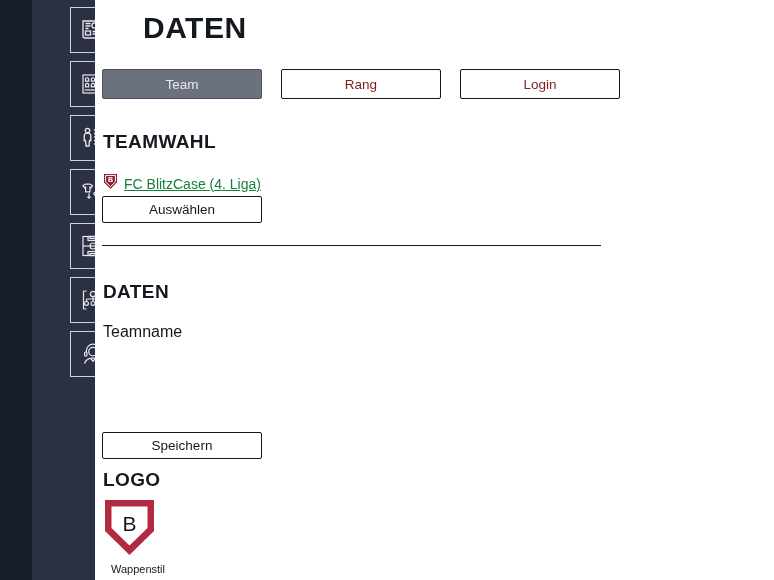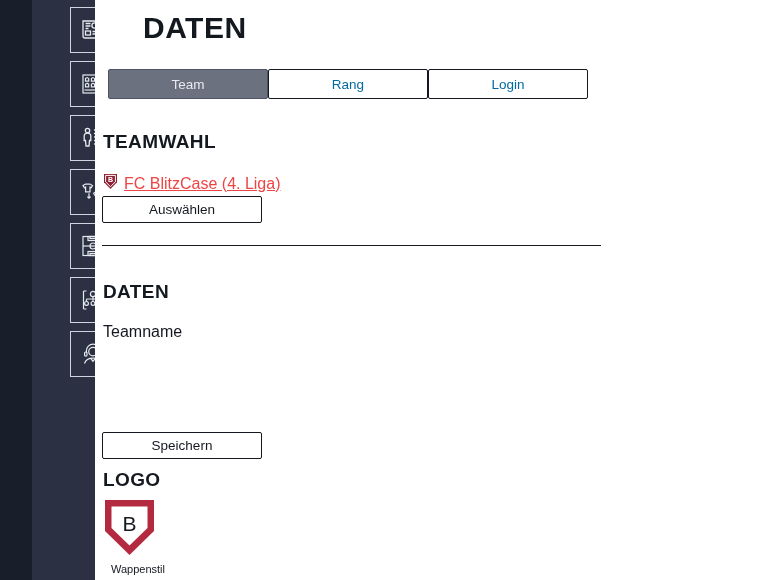--- a/index.html
+++ b/index.html
@@ -63,31 +63,32 @@
     top: 11px;
     font-size: 30px;
     font-weight: bold;
     letter-spacing: 0.5px;
     color: #14181f;
   }
 
   
   #tabs {
     position: absolute;
-    left: 13px;
+    left: 7px;
     top: 69px;
     display: flex;
+    gap: 19px;
   }
   .tab {
     width: 160px;
     height: 30px;
     box-sizing: border-box;
     border: 1.6px solid #13171e;
     background: #ffffff;
-    color: #0369a1;
+    color: #7f1d1d;
     font-size: 13.5px;
     font-family: "Liberation Sans", sans-serif;
     display: flex;
     align-items: center;
     justify-content: center;
     border-radius: 2px;
     padding: 0;
   }
   .tab.active {
     background: #6c7180;
@@ -111,22 +112,22 @@
   #team-link-row {
     position: absolute;
     left: 8px;
     top: 173px;
     display: flex;
     align-items: center;
     gap: 6px;
   }
   #team-badge-small { display: block; }
   #team-link {
-    font-size: 16px;
-    color: #ef4444;
+    font-size: 14px;
+    color: #15803d;
     text-decoration: underline;
   }
 
   .plain-btn {
     position: absolute;
     left: 7px;
     width: 160px;
     height: 27px;
     box-sizing: border-box;
     border: 1.4px solid #13171e;

